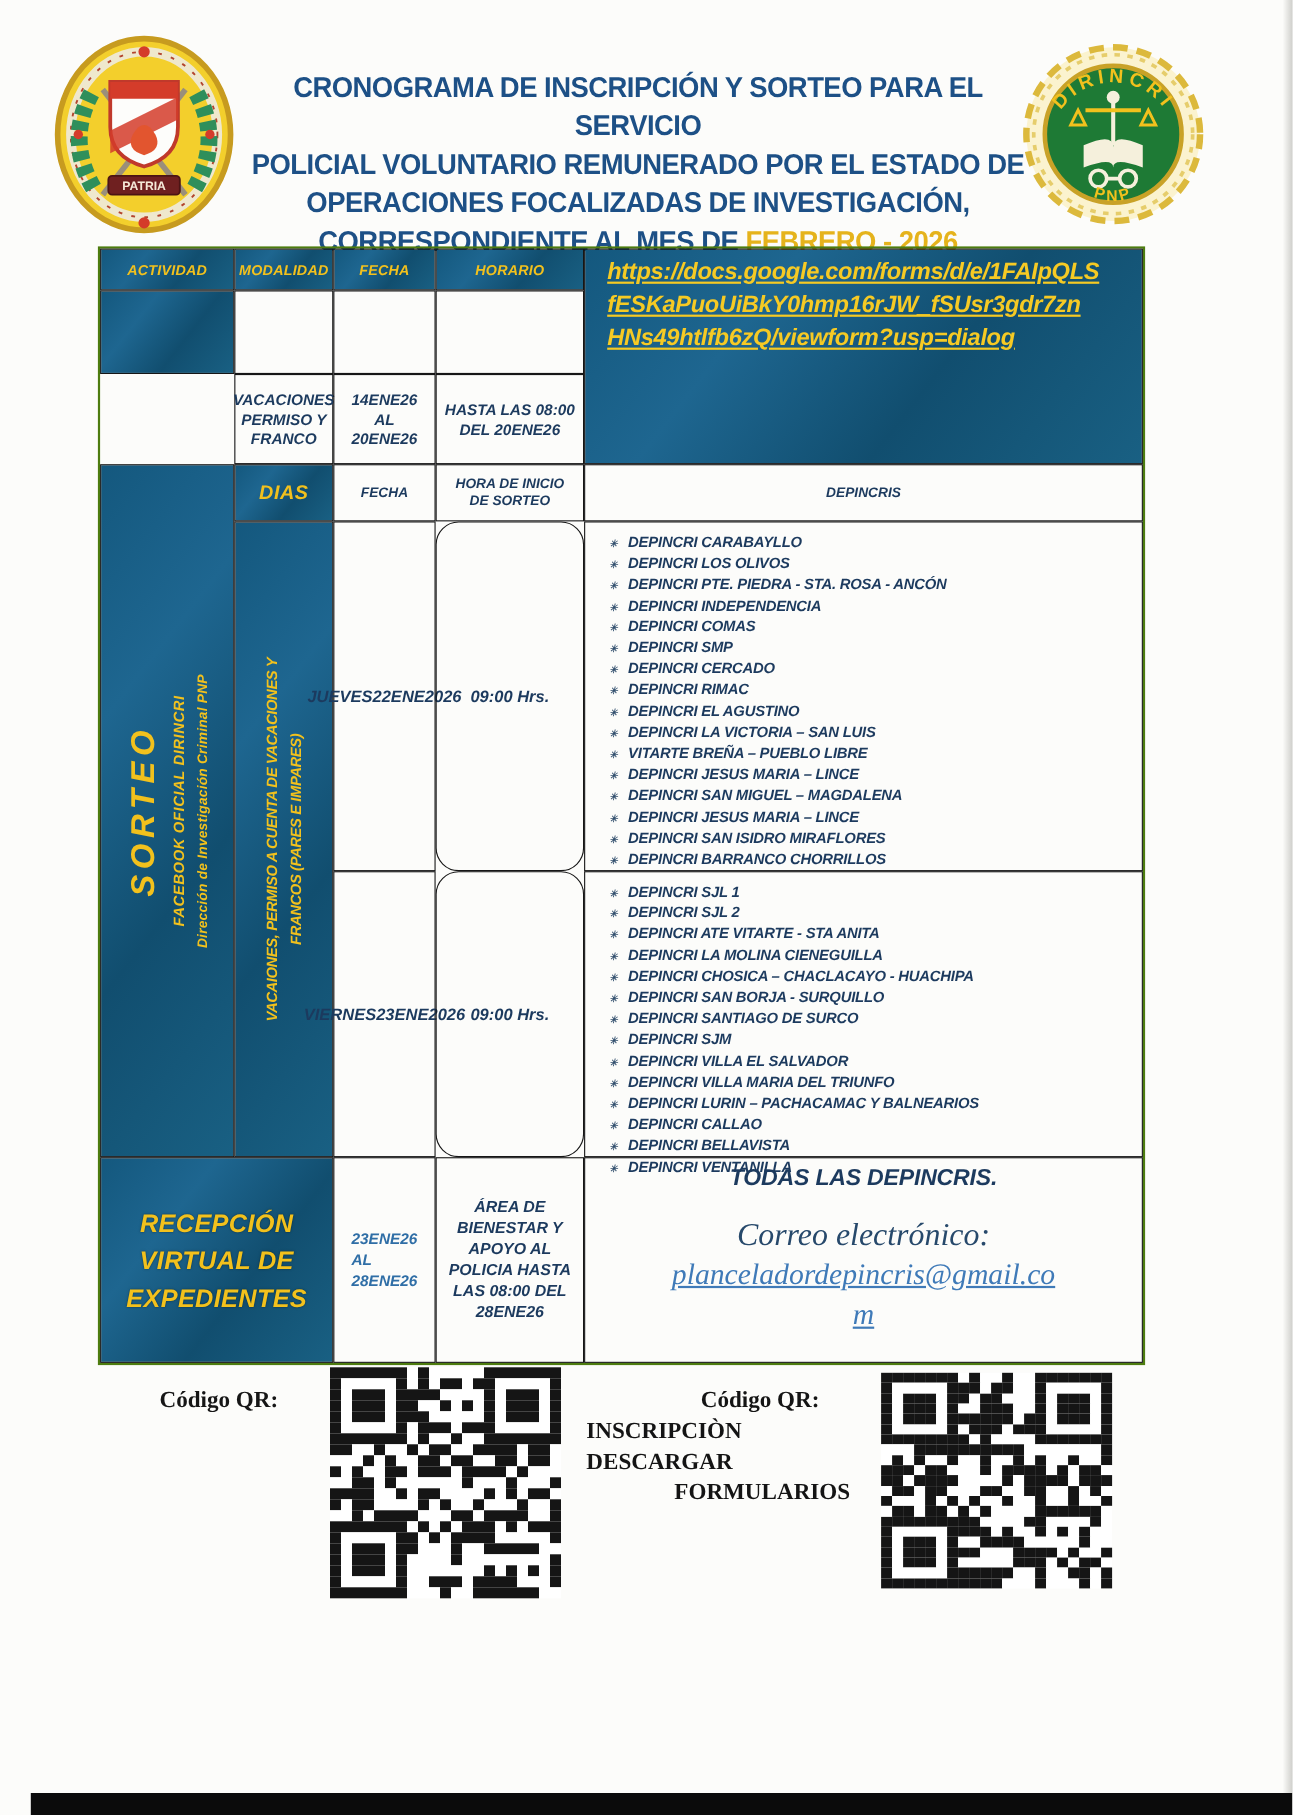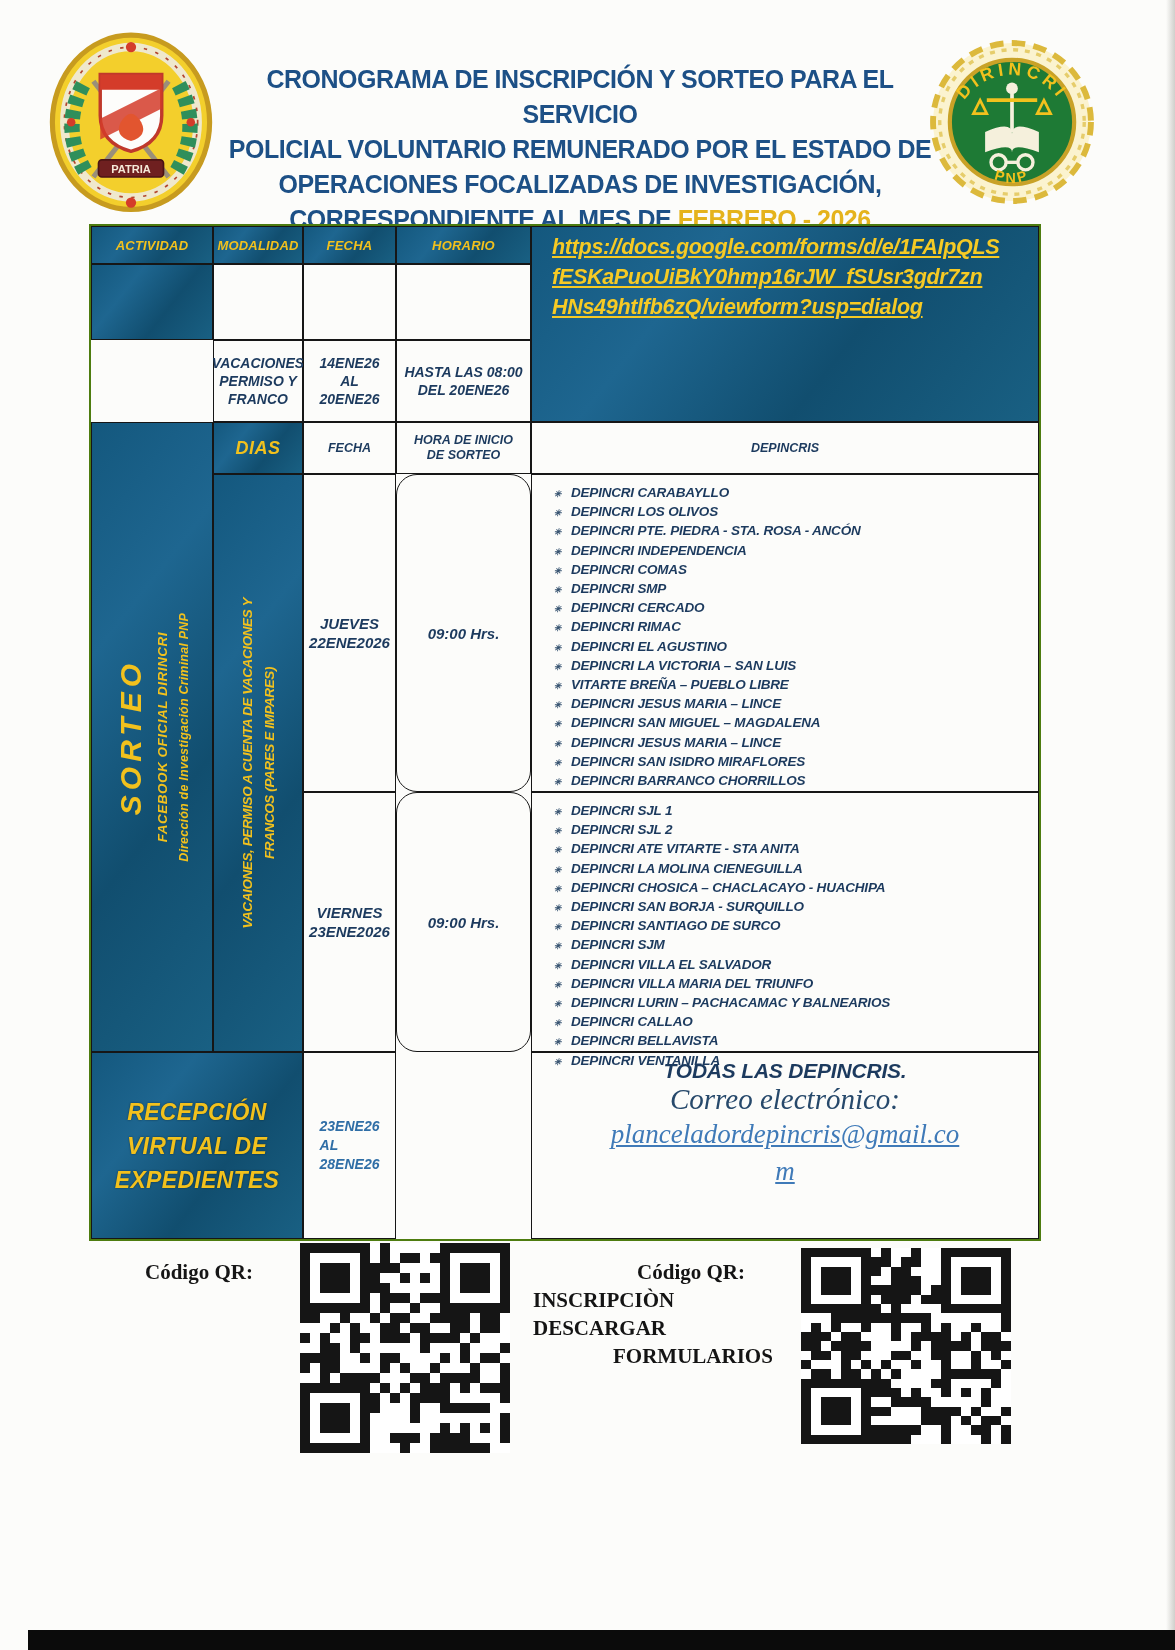--- a/index.html
+++ b/index.html
@@ -47,35 +47,35 @@
   .dias-label { font-size:18px; letter-spacing:.5px; }
   .subhdr { font-size:12.5px; text-align:center; line-height:15px; }
   
   .vcell { flex-direction:row; gap:7px; }
   .vtext { writing-mode:vertical-rl; transform:rotate(180deg); text-align:center; white-space:nowrap; }
   .v-sorteo  { font-size:30px; letter-spacing:5px; }
   .v-fb      { font-size:13.5px; letter-spacing:.5px; }
   .v-dir     { font-size:12.5px; letter-spacing:.2px; }
   .v-mod     { font-size:13.5px; letter-spacing:-0.4px; }
   
-  .sess-date { flex-direction:column; font-size:15px; line-height:19px; text-align:center;align-items:center; }
+  .sess-date { font-size:15px; line-height:19px; text-align:center;align-items:center; }
   .sess-time { font-size:15px;border-radius:21px; }
   .dep-list { align-items:flex-start; justify-content:flex-start; flex-direction:column; padding:9px 4px 4px 12px; }
   .dep-item { display:flex; align-items:baseline; line-height:18.2px;
               color:#1c3a5e; font-weight:bold; font-size:13.5px; letter-spacing:-0.2px; }
   .bullet { width:27px; text-align:center; font-size:9px; color:#33506e; flex:none; }
   
   .recepcion-cell { grid-column:1 / span 2; grid-row:7; font-size:23px; line-height:34px;
                     text-align:center; padding:0 10px; letter-spacing:.3px;
                     text-shadow:0 0 2px rgba(0,0,0,.5); }
   .rec-fecha { font-size:14px; line-height:19px; text-align:left; color:#2f6ea6; font-weight:bold; }
   .rec-horario { font-size:14.5px; line-height:19px; text-align:center; padding:0 4px; }
   .rec-right { flex-direction:column; justify-content:flex-start; padding-top:6px; }
   .todas { font-size:21px; letter-spacing:-0.2px; }
-  .correo-label { font-family:"Liberation Serif", serif; font-size:29px; color:#27496b; }
+  .correo-label { font-family:"Liberation Serif", serif; font-size:29px; color:#27496b; margin-top:24px; }
   .email-link { font-family:"Liberation Serif", serif; font-size:27px; color:#3f7ab8;
                 text-decoration:underline; line-height:37px; text-align:center; }
   
   .qr-label-left {
     position:absolute; left:145px; top:1260px;
     font-family:"Liberation Serif", serif; font-weight:bold; font-size:21px; color:#161616;
   }
   .qr { position:absolute; display:grid; grid-template-columns:repeat(21,1fr);
         grid-template-rows:repeat(21,1fr); background:#fff; }
   .qr1 { left:300px; top:1243px; width:210px; height:210px; }
@@ -319,20 +319,21 @@
           <span>DEPINCRI BELLAVISTA</span>
         </div>
         <div class="dep-item">
           <span class="bullet">✳</span>
           <span>DEPINCRI VENTANILLA</span>
         </div>
       </div>
 
     <div class="cell blue ylw recepcion-cell">RECEPCIÓN VIRTUAL DE EXPEDIENTES</div>
     <div class="cell rec-fecha" style="grid-column:3;grid-row:7;padding:0 16px">23ENE26 AL 28ENE26</div>
+    <div class="cell navy rec-horario" style="grid-column:4;grid-row:7">ÁREA DE BIENESTAR Y APOYO AL POLICIA HASTA LAS 08:00 DEL 28ENE26</div>
     <div class="cell rec-right" style="grid-column:5;grid-row:7">
       <div class="navy todas">TODAS LAS DEPINCRIS.</div>
       <div class="correo-label">Correo electrónico:</div>
       <div class="email-link">
         <span>planceladordepincris@gmail.co</span><br>
         <span>m</span>
       </div>
     </div>
   </div>
 

